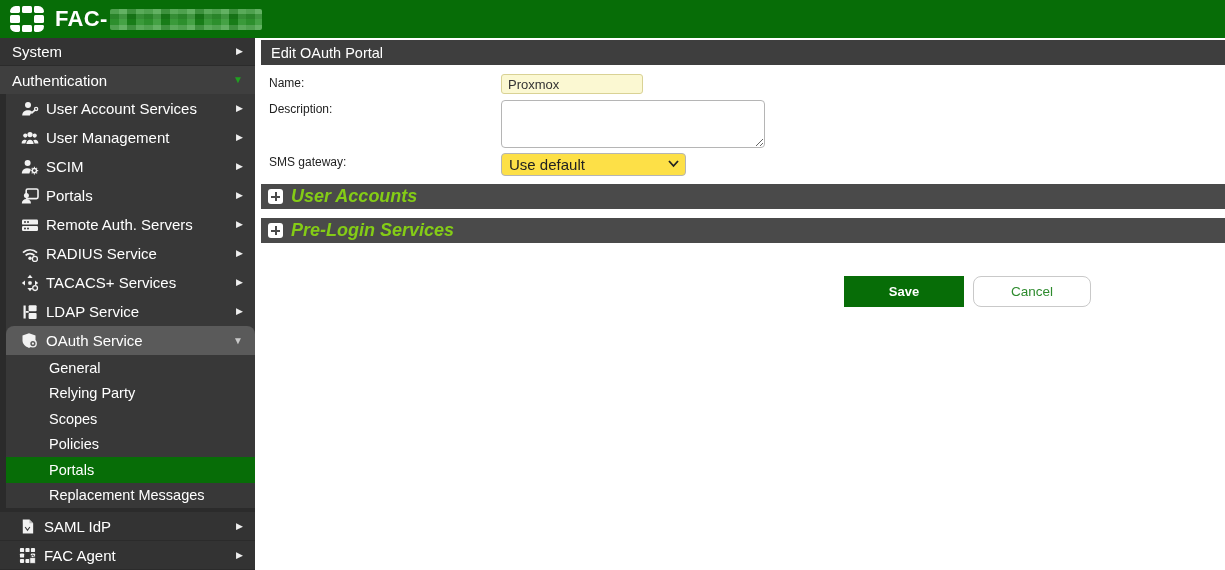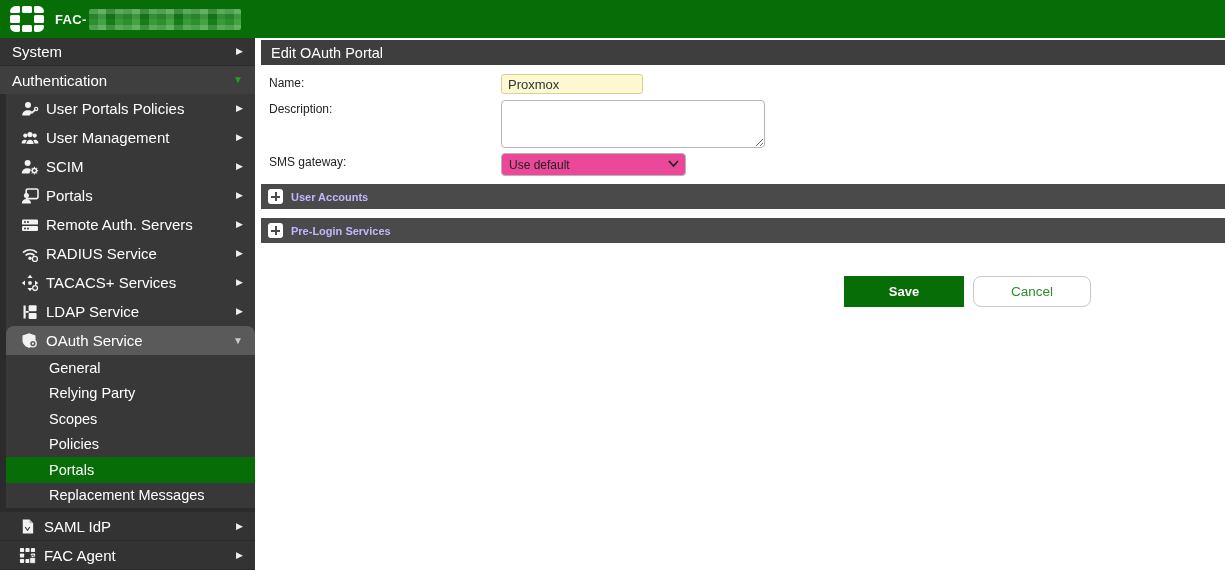--- a/index.html
+++ b/index.html
@@ -10,21 +10,21 @@
   .topbar { height:38px; background:#076d07; display:flex; align-items:center; padding-left:10px; }
   .logo { width:34px; height:27px; display:grid;
           grid-template-columns:repeat(3,1fr); grid-template-rows:repeat(3,1fr);
           gap:2px; margin-right:11px; }
   .logo span { background:#fff; border-radius:1.5px; }
   .logo span:nth-child(1){ border-top-left-radius:6px; }
   .logo span:nth-child(3){ border-top-right-radius:6px; }
   .logo span:nth-child(5){ background:transparent; }
   .logo span:nth-child(7){ border-bottom-left-radius:6px; }
   .logo span:nth-child(9){ border-bottom-right-radius:6px; }
-  .brand { color:#fff; font-weight:700; font-size:13px; letter-spacing:.3px; }
+  .brand { color:#fff; font-weight:700; font-size:22px; letter-spacing:.3px; }
   .redacted { width:152px; height:21px; margin-left:2px; border-radius:2px;
       background:
         repeating-linear-gradient(0deg, rgba(255,255,255,.16) 0 5px, rgba(255,255,255,0) 5px 11px, rgba(0,0,0,.08) 11px 16px),
         repeating-linear-gradient(90deg, #2d8f2d 0 9px, #45a245 9px 17px, #187c18 17px 26px, #3a9a3a 26px 34px); }
 
   
   .layout { display:flex; height:438px; }
 
   
   .sidebar { width:255px; flex:none; background:#333; color:#fff; font-size:15px; cursor:default; }
@@ -60,30 +60,30 @@
   .f-row.r2 { margin-bottom:5px; }
   .f-label { width:232px; font-size:12px; color:#222; padding-top:2px; }
   .name-input { width:142px; height:20px; background:#fbf8d2; border:1px solid #d9d295;
                 border-radius:3px; font-size:13px; color:#333; padding:0 6px;
                 font-family:"Liberation Sans", sans-serif; }
   .desc-area { width:264px; height:48px; border:1px solid #b5b5b5; border-radius:4px;
                resize:both; font-family:"Liberation Sans", sans-serif; font-size:13px;
                padding:3px 5px; color:#333; }
   .select-wrap { position:relative; width:185px; height:23px; }
   .sms-select { width:100%; height:100%; border:1px solid #b5b5b5; border-radius:4px;
-                background:#ec4899; font-size:12px; color:#222; padding:0 22px 0 7px;
+                background:#fde047; font-size:15px; color:#222; padding:0 22px 0 7px;
                 -webkit-appearance:none; appearance:none;
                 font-family:"Liberation Sans", sans-serif; }
   .chev { position:absolute; right:7px; top:7px; pointer-events:none; }
 
   .section-bar { height:25px; background:#4a4a4a; display:flex; align-items:center;
                  gap:8px; padding-left:7px; cursor:pointer; }
   .section-bar.first { margin-top:8px; }
   .section-bar + .section-bar { margin-top:9px;gap:8px; }
-  .section-label { color:#c4b5fd; font-weight:700; font-size:11px; }
+  .section-label { color:#84cc16; font-weight:700; font-size:18px;font-style:italic; }
   .plus-btn { width:15px; height:15px; background:#fff; border-radius:3px;
               position:relative; flex:none; cursor:pointer; }
   .plus-btn::before { content:""; position:absolute; left:3px; right:3px; top:50%;
                       height:2px; margin-top:-1px; background:#4a4a4a; }
   .plus-btn::after  { content:""; position:absolute; top:3px; bottom:3px; left:50%;
                       width:2px; margin-left:-1px; background:#4a4a4a; }
 
   .btn-row { display:flex; gap:9px; margin-top:33px; margin-left:583px; }
   .btn-save { width:120px; height:31px; background:#076d07; color:#fff; font-weight:700;
               font-size:13px; border:none; border-radius:0; cursor:pointer;
@@ -126,21 +126,21 @@
 
     <div class="panel">
 
       <div class="m-row">
         <svg viewBox="0 0 18 18" fill="#f2f2f2">
             <circle cx="7" cy="5" r="3"></circle>
             <path d="M1.2 15.5c0-3.3 2.6-5.2 5.8-5.2 1.6 0 3 .4 4 1.2l-2.2 4z"></path>
             <path d="M10.3 13.4l4.1-3.8" stroke="#f2f2f2" stroke-width="1.8" fill="none"></path>
             <circle cx="15.1" cy="8.9" r="1.6" fill="none" stroke="#f2f2f2" stroke-width="1.3"></circle>
           </svg>
-        <span>User Portals Policies</span>
+        <span>User Account Services</span>
         <span class="arr">▶</span>
       </div>
 
       <div class="m-row">
         <svg viewBox="0 0 18 18" fill="#f2f2f2">
             <circle cx="4.3" cy="6.6" r="2.1"></circle>
             <circle cx="13.7" cy="6.6" r="2.1"></circle>
             <circle cx="9" cy="5.6" r="2.6"></circle>
             <path d="M5.4 15c0-2.6 1.5-4.2 3.6-4.2s3.6 1.6 3.6 4.2z"></path>
             <path d="M.6 14.4c0-2.2 1.4-3.6 3.2-3.6.8 0 1.5.2 2 .7-.9 1-1.3 1.9-1.4 2.9z"></path>

